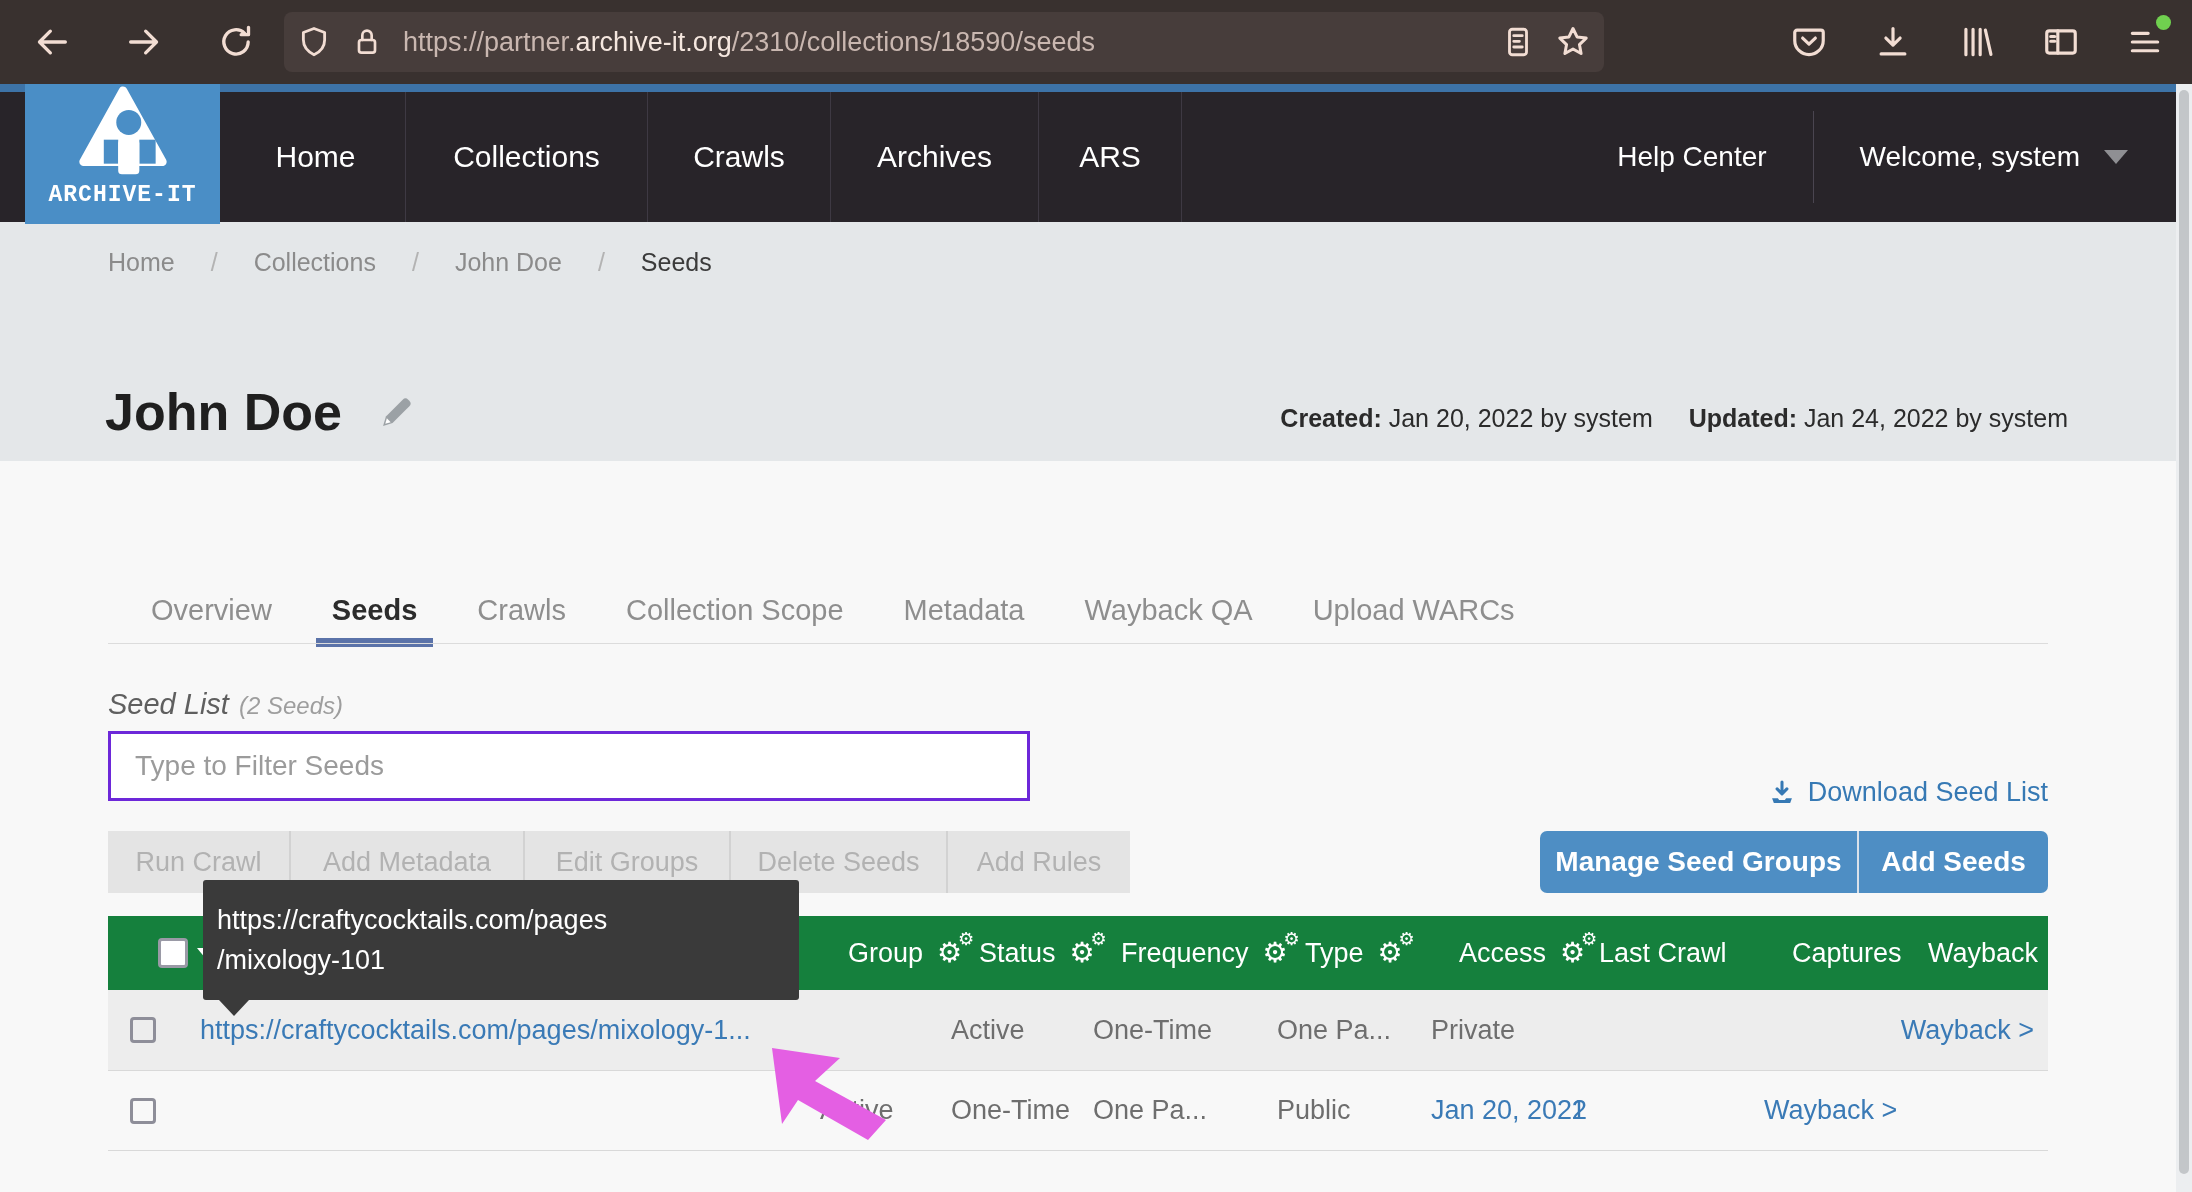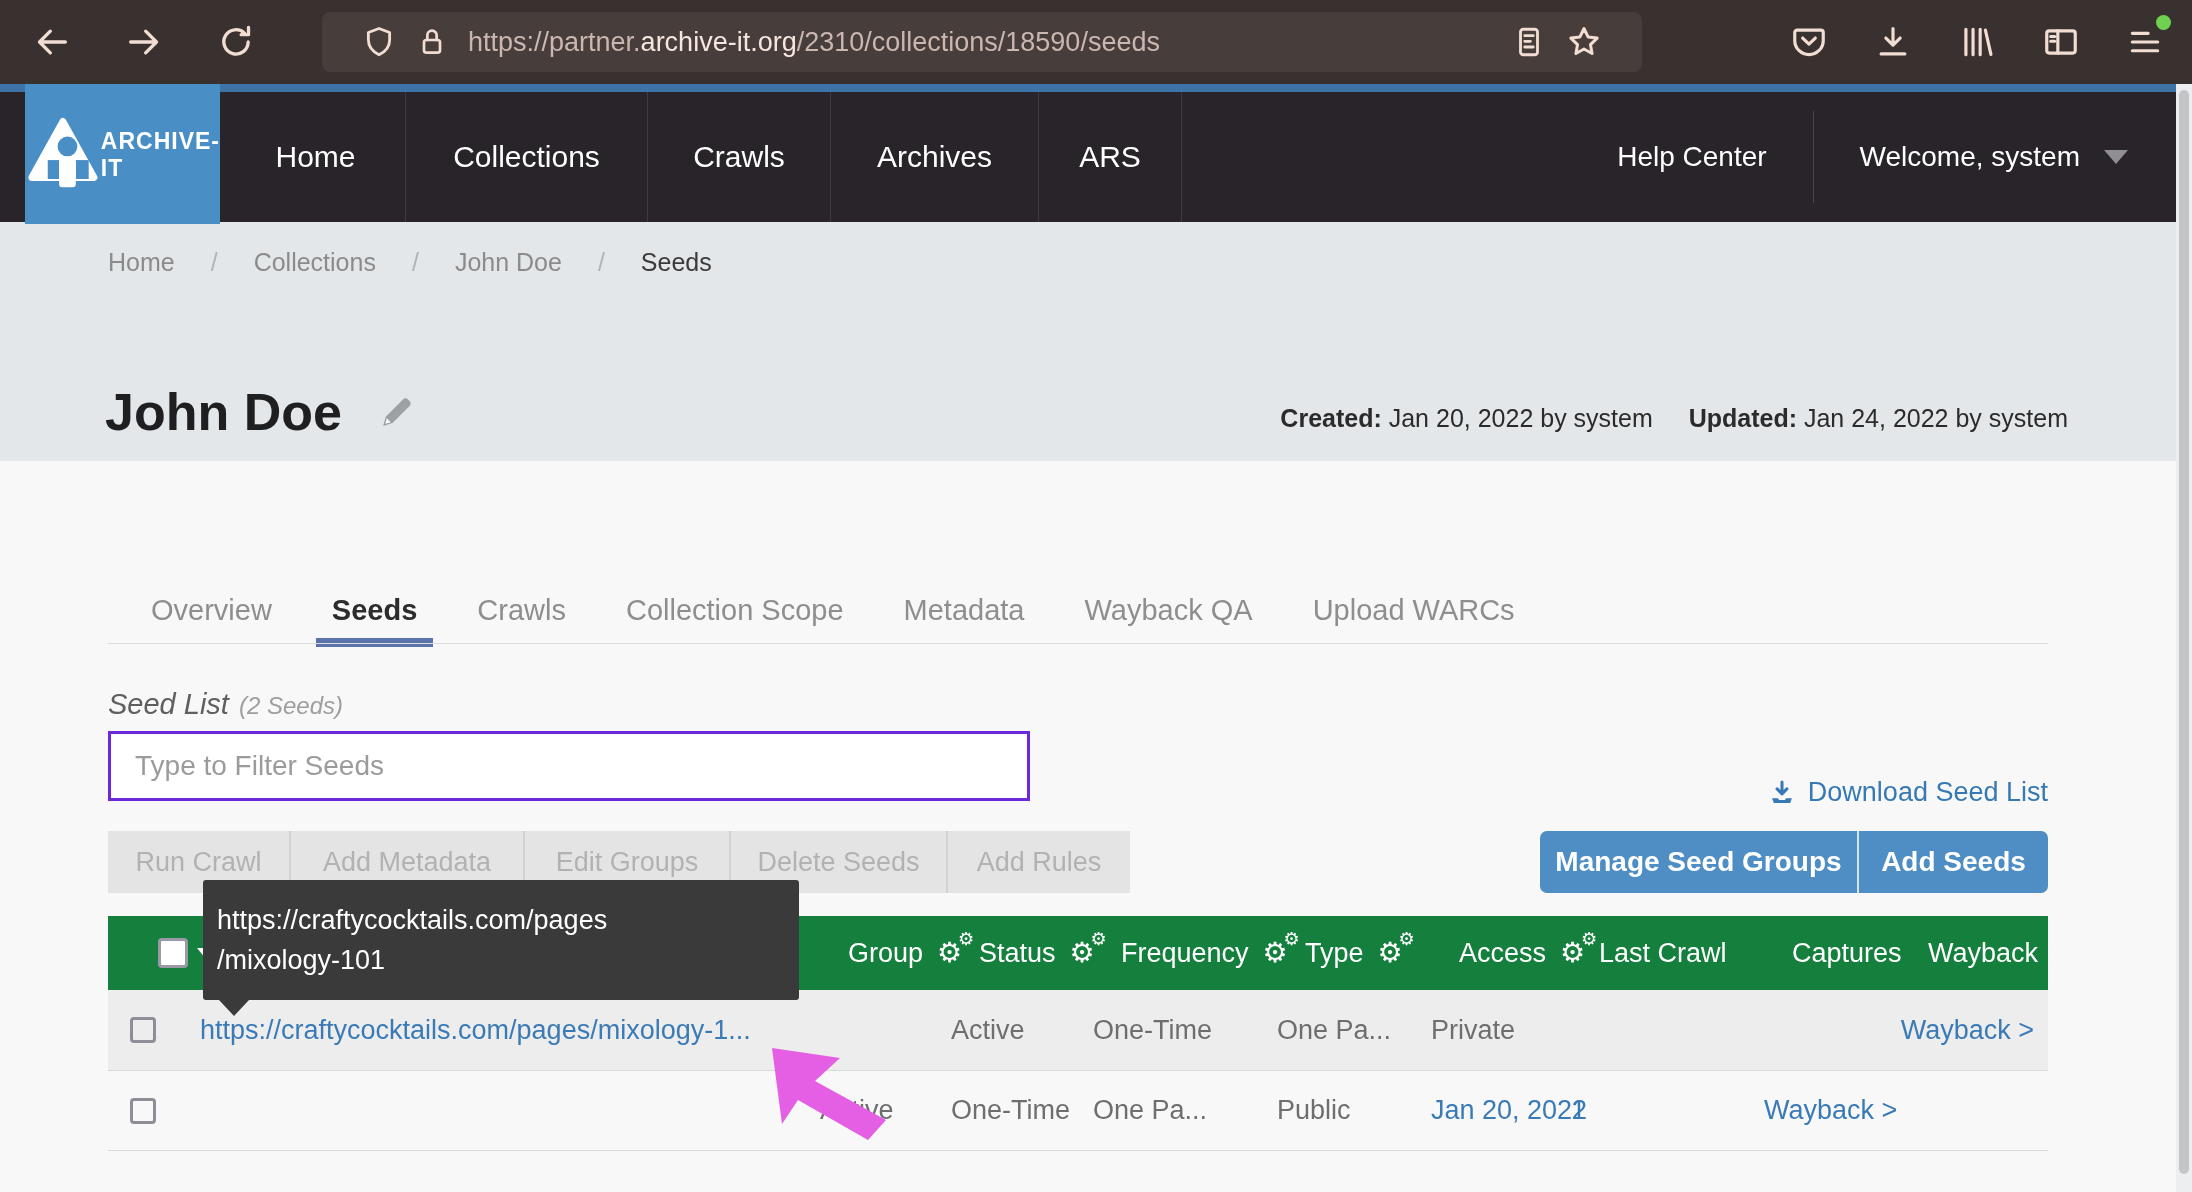--- a/index.html
+++ b/index.html
@@ -7,38 +7,38 @@
   body {
     width:2192px; height:1192px; position:relative; overflow:hidden;
     font-family:"Liberation Sans", sans-serif; background:#f8f8f8;
   }
   svg { display:block; }
 
   
   .chrome { position:absolute; left:0; top:0; width:2192px; height:84px; background:#39312f; display:flex; align-items:center; }
   .chrome-nav { display:flex; align-items:center; gap:52px; padding-left:32px; }
   .chrome-icon { stroke:#f2ddd3; stroke-width:2; fill:none; stroke-linecap:round; stroke-linejoin:round; }
-  .urlbar { margin-left:66px; width:1320px; height:60px; background:#473d3b; border-radius:8px; display:flex; align-items:center; gap:20px; padding:0 40px; }
+  .urlbar { margin-left:28px; width:1320px; height:60px; background:#473d3b; border-radius:8px; display:flex; align-items:center; gap:20px; padding:0 13px; }
   .url-text { flex:1; font-size:27px; color:#c9b7b0; white-space:nowrap; overflow:hidden; }
   .url-text .dom { color:#f5e7df; }
   .chrome-right { position:absolute; right:28px; top:0; height:84px; display:flex; align-items:center; gap:46px; }
   .hamburger-wrap { position:relative; }
   .green-dot { position:absolute; right:-7px; top:-8px; width:15px; height:15px; border-radius:50%; background:#70d04f; }
 
   
   .bluebar { position:absolute; left:0; top:84px; width:2192px; height:8px; background:#3d73a7; }
   .sitenav { position:absolute; left:0; top:92px; width:2192px; height:130px; background:#282429; display:flex; align-items:stretch; }
   .nav-items { display:flex; margin-left:226px; }
   .nav-item { display:flex; align-items:center; justify-content:center; border-right:1px solid #3e3943; color:#fff; font-size:30px; cursor:pointer; }
   .nav-right { margin-left:auto; display:flex; align-items:center; margin-right:64px; color:#fff; font-size:28px;text-align:right; }
   .help-center { padding-right:46px; border-right:1px solid #4a4550; height:92px; display:flex; align-items:center; }
   .welcome { padding-left:46px; display:flex; align-items:center; gap:24px; }
   .caret-down { width:0; height:0; border-left:12px solid transparent; border-right:12px solid transparent; border-top:14px solid #8f8f93; }
 
-  .logo { position:absolute; left:25px; top:84px; width:195px; height:140px; background:#4a8ec6; z-index:10; display:flex; flex-direction:row; align-items:center; cursor:pointer; }
+  .logo { position:absolute; left:25px; top:84px; width:195px; height:140px; background:#4a8ec6; z-index:10; display:flex; flex-direction:column; align-items:center; cursor:pointer;font-family:Liberation Mono, monospace; }
   .logo-text { color:#fff; font-size:23px; font-weight:bold; letter-spacing:1px; margin-top:2px; }
 
   
   .pagehead { position:absolute; left:0; top:222px; width:2192px; height:239px; background:#e4e7e9; }
   .breadcrumb { position:absolute; left:108px; top:248px; display:flex; gap:36px; font-size:25px; color:#8b8b8b; }
   .breadcrumb .crumb { cursor:pointer; }
   .breadcrumb .sep { color:#b3b3b3; }
   .breadcrumb .current { color:#3b3b3b; }
   .page-title { position:absolute; left:105px; top:382px; font-size:52px; font-weight:bold; color:#1f1f1f; display:flex; align-items:center; gap:36px; }
   .meta { position:absolute; right:124px; top:404px; font-size:25px; color:#2b2b2b; }

